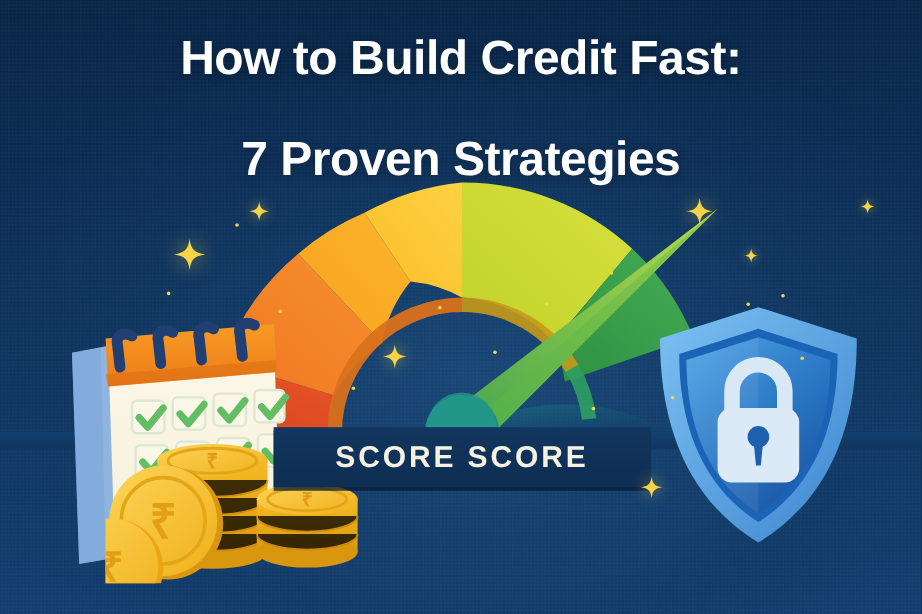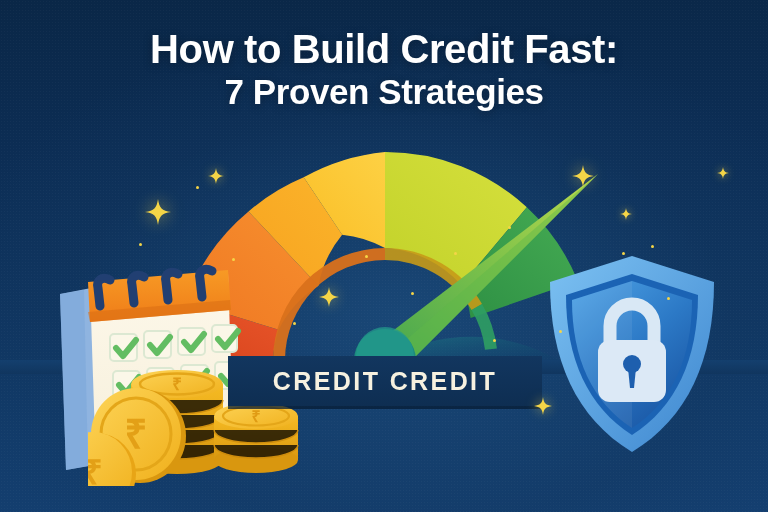--- a/index.html
+++ b/index.html
@@ -14,21 +14,21 @@
   }
   #bgtex{position:absolute;inset:0;opacity:.13;
       background-image:radial-gradient(rgba(255,255,255,.22) 0.6px, transparent 0.7px);
       background-size:3px 3px;}
 
   
   #title{position:absolute;left:0;top:26px;width:768px;text-align:center;
          color:#ffffff;font-weight:700;letter-spacing:-0.4px;line-height:1.16;
          text-shadow:0 2px 10px rgba(0,0,0,.28);}
   #title .l1{display:block;font-size:40px;}
-  #title .l2{display:block;font-size:35px;}
+  #title .l2{display:block;font-size:40px;margin-top:38px;}
 
   
   #gauge{position:absolute;left:150px;top:130px;width:470px;height:250px;}
   #gauge svg{display:block;overflow:visible;}
 
   
   #banner{position:absolute;left:228px;top:356px;width:314px;height:50px;
           background:linear-gradient(180deg,#12365f 0%,#0e2e52 100%);
           box-shadow:0 3px 0 rgba(7,28,52,.75);}
   #bannertxt{position:absolute;inset:0;display:flex;align-items:center;justify-content:center;
@@ -273,21 +273,21 @@
       <g>
         <path d="M68 90 L68 74 A22 22 0 0 1 112 74 L112 90" fill="none" stroke="#d9e8f5" stroke-width="13" stroke-linecap="round"></path>
         <rect x="56" y="88" width="68" height="62" rx="12" fill="#dce9f6"></rect>
         <circle cx="90" cy="112" r="9" fill="#1e5fae"></circle>
         <path d="M86 116 L94 116 L92 136 L88 136 Z" fill="#1e5fae"></path>
       </g>
     </svg>
   </div>
 
   <div id="banner">
-    <div id="bannertxt">CREDIT CREDIT</div>
+    <div id="bannertxt">SCORE SCORE</div>
   </div>
 
   <div id="sparkles">
       <div class="sp" style="left: 145px; top: 199px; width: 26px; height: 26px; filter: drop-shadow(rgba(245, 213, 71, 0.65) 0px 0px 8.66667px);"><svg width="26" height="26" viewBox="0 0 24 24">
           <path d="M12 0 C13.2 8.4 15.6 10.8 24 12 C15.6 13.2 13.2 15.6 12 24 C10.8 15.6 8.4 13.2 0 12 C8.4 10.8 10.8 8.4 12 0 Z" fill="#f5d547"></path>
         </svg></div>
       <div class="sp" style="left: 208px; top: 168px; width: 16px; height: 16px; filter: drop-shadow(rgba(245, 213, 71, 0.65) 0px 0px 5.33333px);"><svg width="16" height="16" viewBox="0 0 24 24">
           <path d="M12 0 C13.2 8.4 15.6 10.8 24 12 C15.6 13.2 13.2 15.6 12 24 C10.8 15.6 8.4 13.2 0 12 C8.4 10.8 10.8 8.4 12 0 Z" fill="#f5d547"></path>
         </svg></div>
       <div class="sp" style="left: 319px; top: 287px; width: 20px; height: 20px; filter: drop-shadow(rgba(245, 213, 71, 0.65) 0px 0px 6.66667px);"><svg width="20" height="20" viewBox="0 0 24 24">

